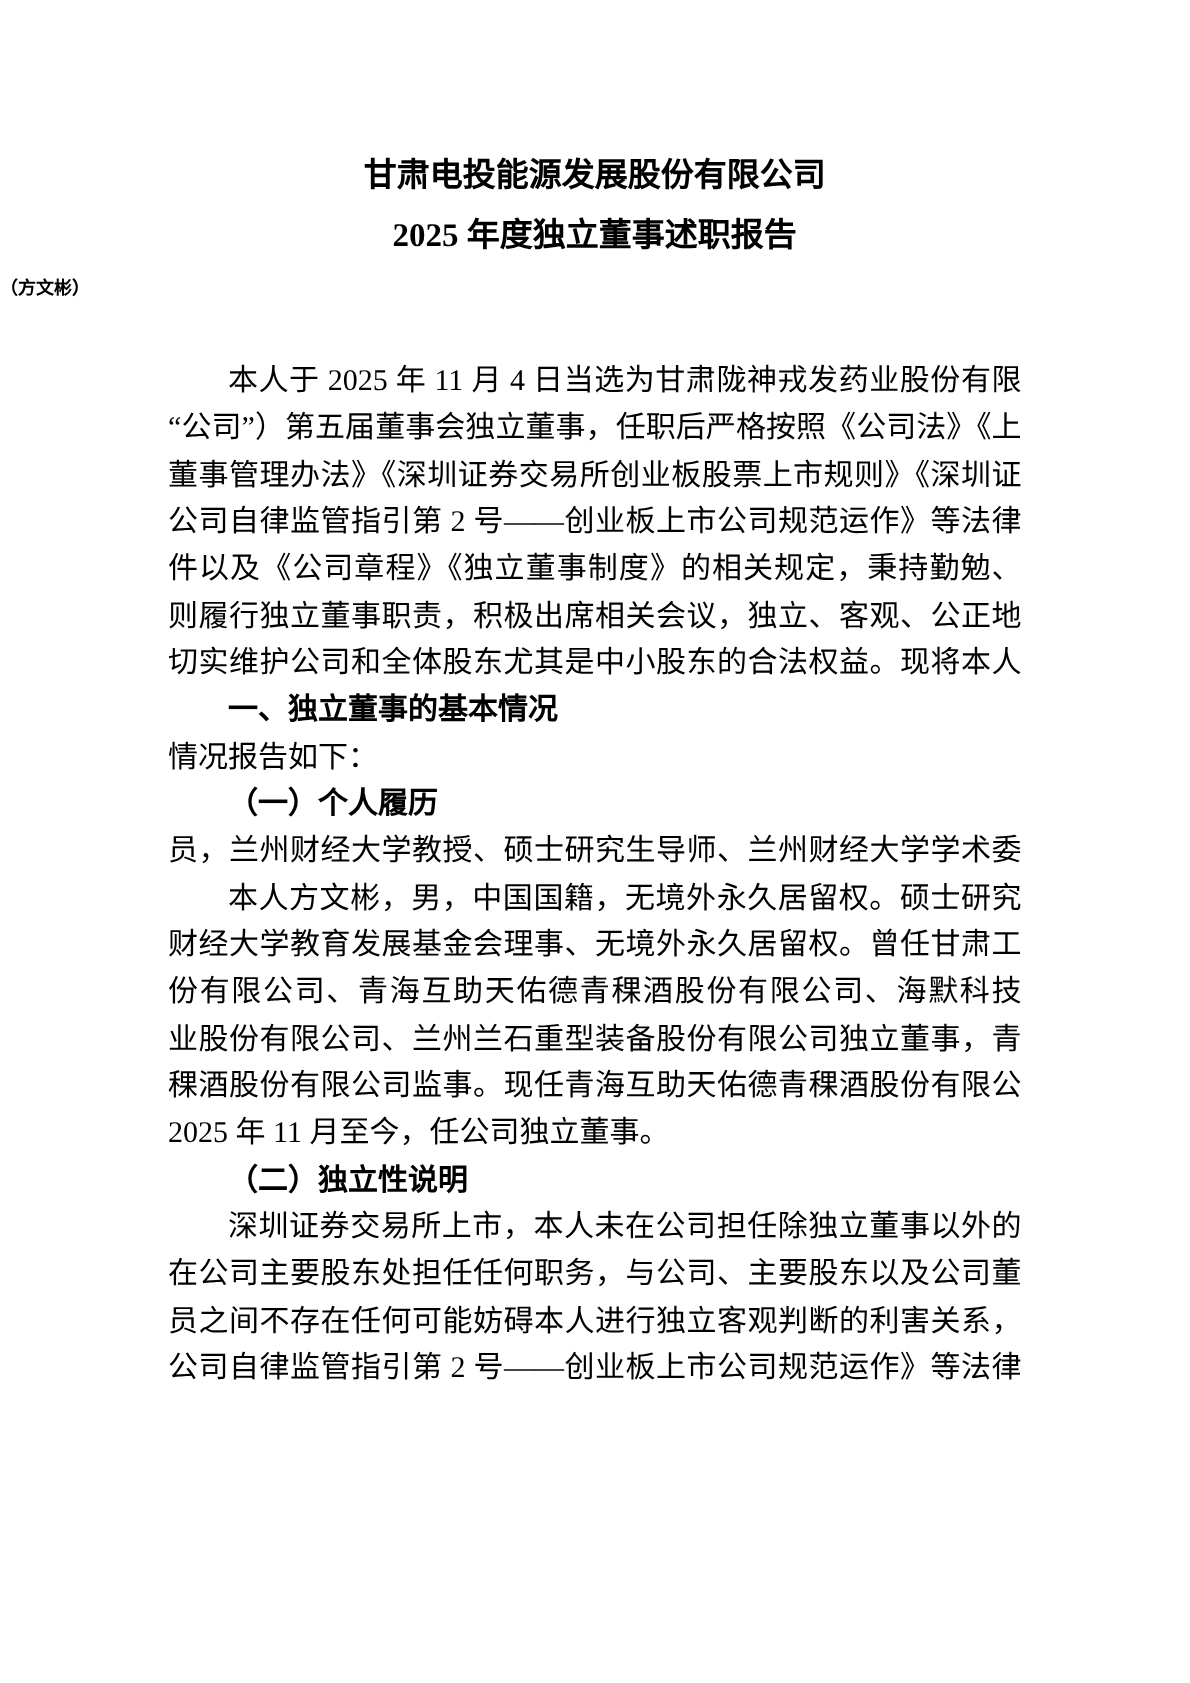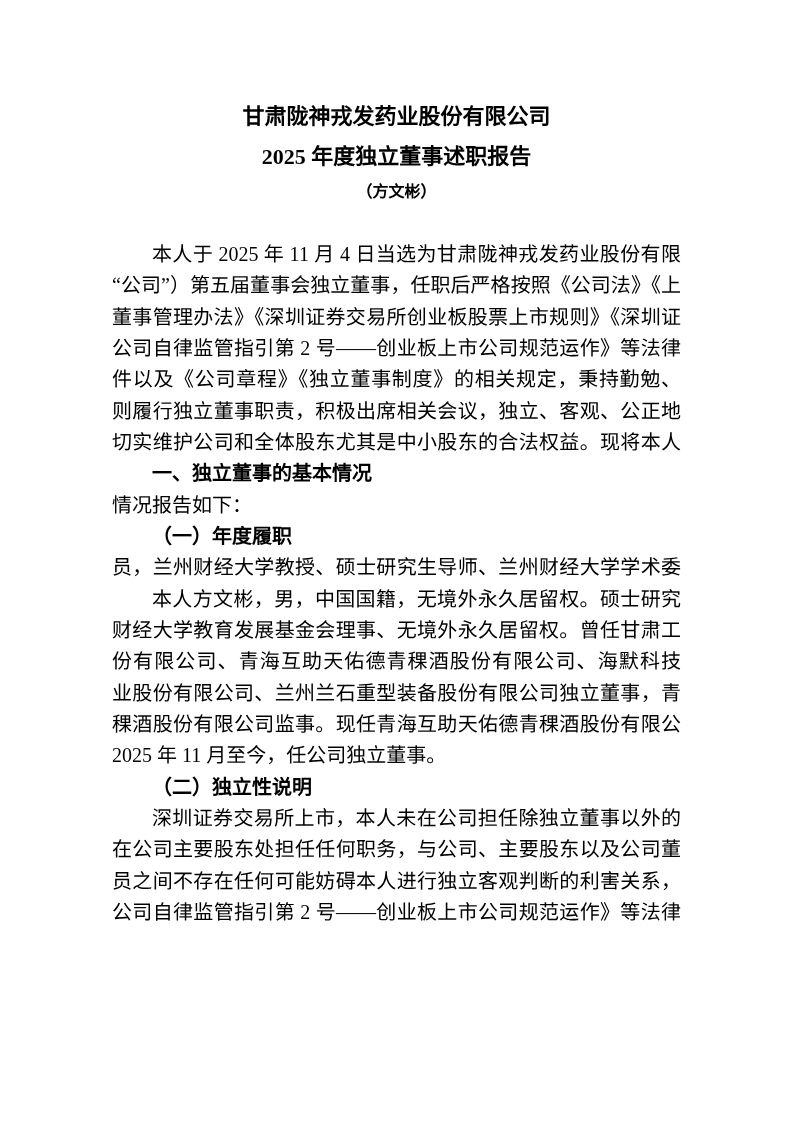--- a/index.html
+++ b/index.html
@@ -32,23 +32,22 @@
   .t2 {
     top: 141px;
     font-size: 22px;
     line-height: 31px;
   }
   .subtitle {
     position: absolute;
     top: 180px;
     left: 0;
     width: 100%;
-    text-align: center;
     font-weight: bold;
-    font-size: 16px;
+    font-size: 12px;
     line-height: 24px;
     white-space: nowrap;
   }
   .doc-body {
     position: absolute;
     left: 112px;
     top: 239px;
     width: 569px;
   }
   .line {
@@ -65,34 +64,34 @@
   }
   .line.fill {
     text-align: justify;
     text-align-last: justify;
   }
 </style>
 </head>
 <body>
 
 <div class="page">
-  <div class="title-line t1">甘肃陇神戎发药业股份有限公司</div>
+  <div class="title-line t1">甘肃电投能源发展股份有限公司</div>
   <div class="title-line t2">2025 年度独立董事述职报告</div>
   <div class="subtitle">（方文彬）</div>
   <div class="doc-body">
       <div class="line indent fill">本人于 2025 年 11 月 4 日当选为甘肃陇神戎发药业股份有限公司（以下简称</div>
       <div class="line fill">“公司”）第五届董事会独立董事，任职后严格按照《公司法》《上市公司独立</div>
       <div class="line fill">董事管理办法》《深圳证券交易所创业板股票上市规则》《深圳证券交易所上市</div>
       <div class="line fill">公司自律监管指引第 2 号——创业板上市公司规范运作》等法律法规、规范性文</div>
       <div class="line fill">件以及《公司章程》《独立董事制度》的相关规定，秉持勤勉、忠实、独立的原</div>
       <div class="line fill">则履行独立董事职责，积极出席相关会议，独立、客观、公正地发表独立意见，</div>
       <div class="line fill">切实维护公司和全体股东尤其是中小股东的合法权益。现将本人 2025 年度履职</div>
       <div class="line bold indent">一、独立董事的基本情况</div>
       <div class="line">情况报告如下：</div>
-      <div class="line bold indent">（一）年度履职</div>
+      <div class="line bold indent">（一）个人履历</div>
       <div class="line fill">员，兰州财经大学教授、硕士研究生导师、兰州财经大学学术委员会委员、兰州</div>
       <div class="line indent fill">本人方文彬，男，中国国籍，无境外永久居留权。硕士研究生学历，中共党</div>
       <div class="line fill">财经大学教育发展基金会理事、无境外永久居留权。曾任甘肃工程咨询集团股</div>
       <div class="line fill">份有限公司、青海互助天佑德青稞酒股份有限公司、海默科技（集团）股份有限</div>
       <div class="line fill">业股份有限公司、兰州兰石重型装备股份有限公司独立董事，青海互助天佑德青</div>
       <div class="line fill">稞酒股份有限公司监事。现任青海互助天佑德青稞酒股份有限公司独立董事，兼</div>
       <div class="line">2025 年 11 月至今，任公司独立董事。</div>
       <div class="line bold indent">（二）独立性说明</div>
       <div class="line indent fill">深圳证券交易所上市，本人未在公司担任除独立董事以外的任何职务，未</div>
       <div class="line fill">在公司主要股东处担任任何职务，与公司、主要股东以及公司董事、高级管理人</div>

